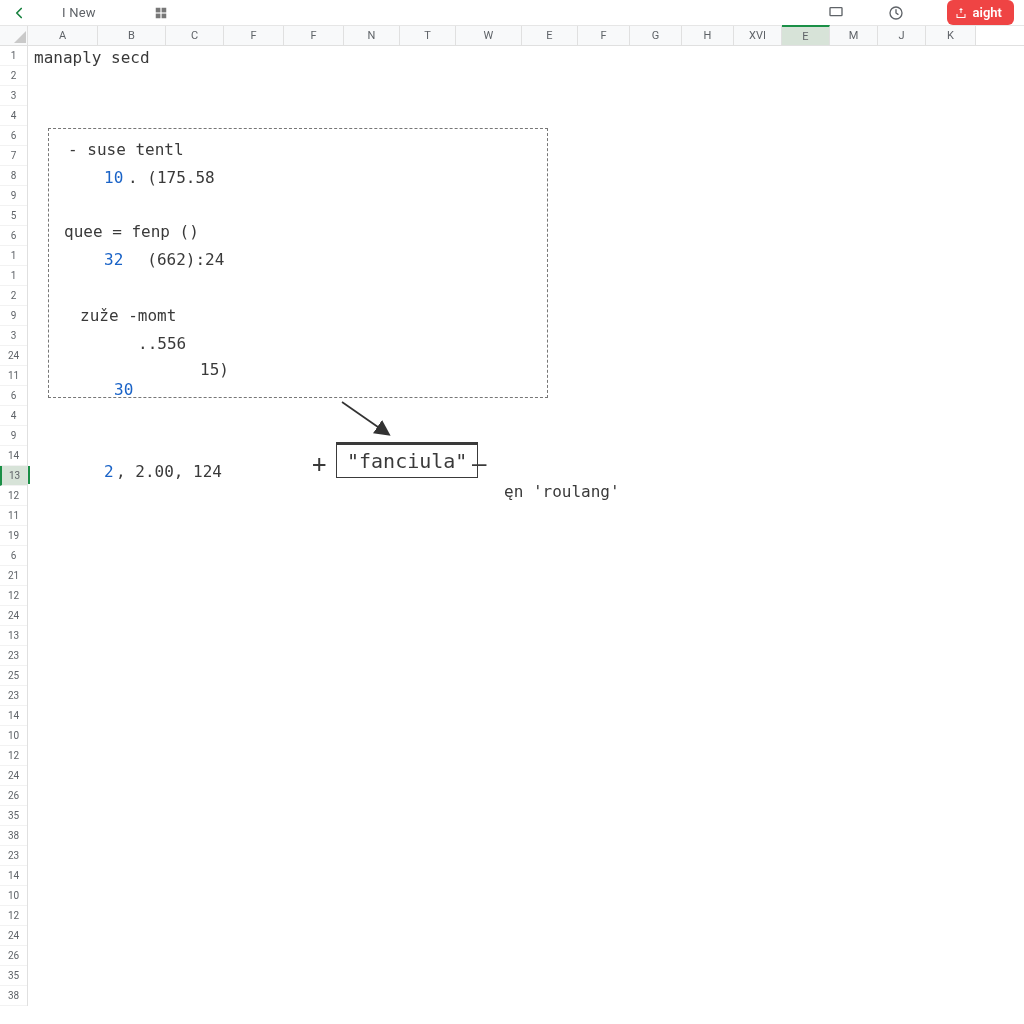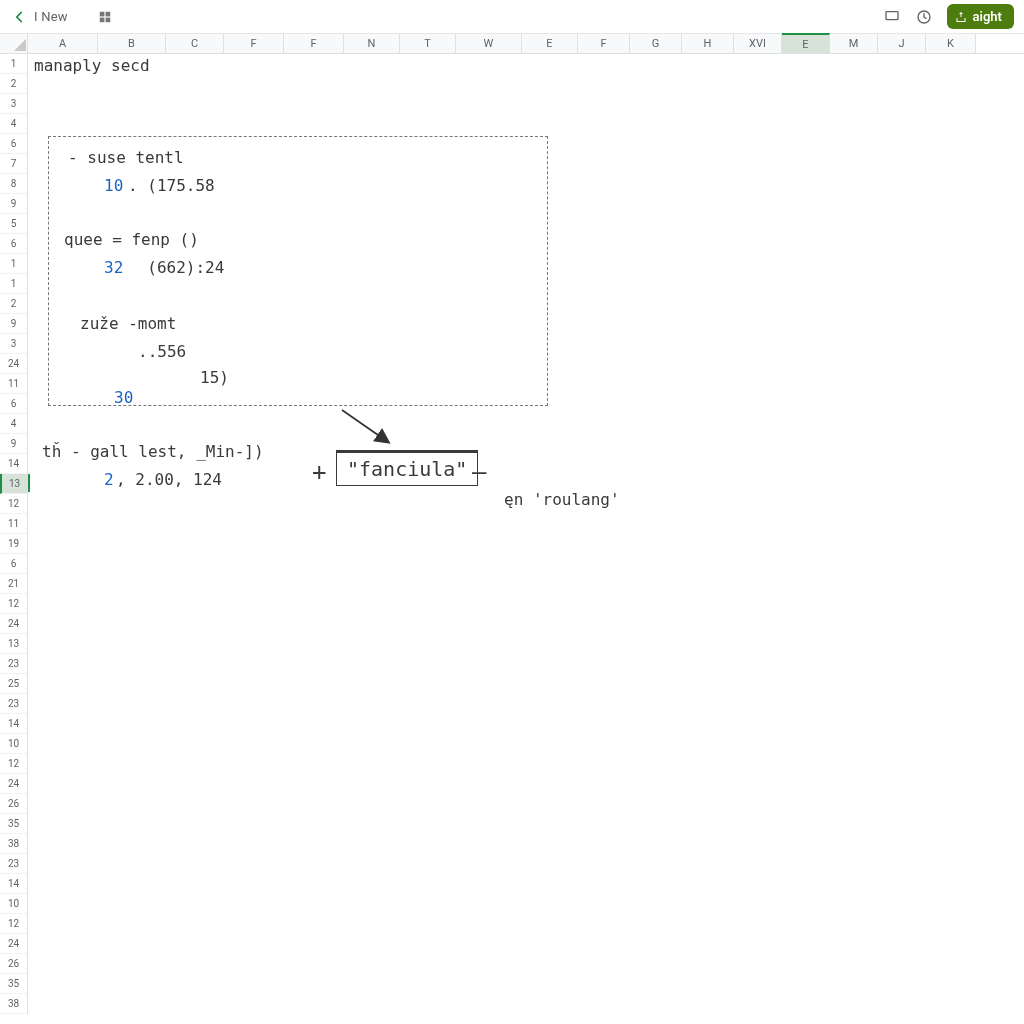--- a/index.html
+++ b/index.html
@@ -6,39 +6,40 @@
   html, body {
     width: 1024px;
     height: 1024px;
     font-family: -apple-system, BlinkMacSystemFont, "Segoe UI", Roboto, Arial, sans-serif;
     background: #ffffff;
     overflow: hidden;
   }
 
   
   .toolbar {
-    height: 34px;
+    height: 26px;
     padding: 0 10px;
     display: flex;
     align-items: center;
     border-bottom: 1px solid #e6e6e6;
     color: #5f6368;
     font-size: 13px;
+    gap: 28px;
   }
   .back-icon { color: #15803d; display: flex; }
   .toolbar .title { margin-left: 6px; letter-spacing: .2px; }
   .spacer { flex: 1; }
   .toolbar .tbbtn {
     width: 26px; height: 26px;
     display: flex; align-items: center; justify-content: center;
     color: #5f6368; margin-left: 6px; border-radius: 4px;
   }
   .share-btn {
     margin-left: 10px;
-    background: #4d7c0f;
+    background: #ef4444;
     color: #ffffff;
     border-radius: 6px;
     padding: 5px 12px 5px 8px;
     display: flex; align-items: center; gap: 6px;
     font-size: 13px; font-weight: 600;
   }
   .share-btn svg { fill: #fff; }
 
   
   .sheet {
@@ -280,21 +281,20 @@
 
     <svg class="arrow" style="left:308px; top:350px; width:70px; height:50px;">
       <defs>
         <marker id="ahead" markerWidth="10" markerHeight="10" refX="8" refY="5" orient="auto">
           <path d="M0,0 L10,5 L0,10 Z" fill="#333"></path>
         </marker>
       </defs>
       <line x1="6" y1="6" x2="52" y2="38" stroke="#333" stroke-width="1.6" marker-end="url(#ahead)"></line>
     </svg>
 
-    <span class="ln big" style="left:14px; top:388px;">tȟ - gall lest, _Min-])</span>
     <span class="ln big num" style="left:76px; top:416px;">2</span>
     <span class="ln big" style="left:88px;  top:416px;">, 2.00, 124</span>
 
     <span class="plus" style="left:284px; top:404px;">+</span>
 
     <div class="formula-box" style="left:308px; top:396px;">
       <span>"fanciula"</span>
     </div>
 
     <span class="minus" style="left:444px; top:404px;">—</span>

